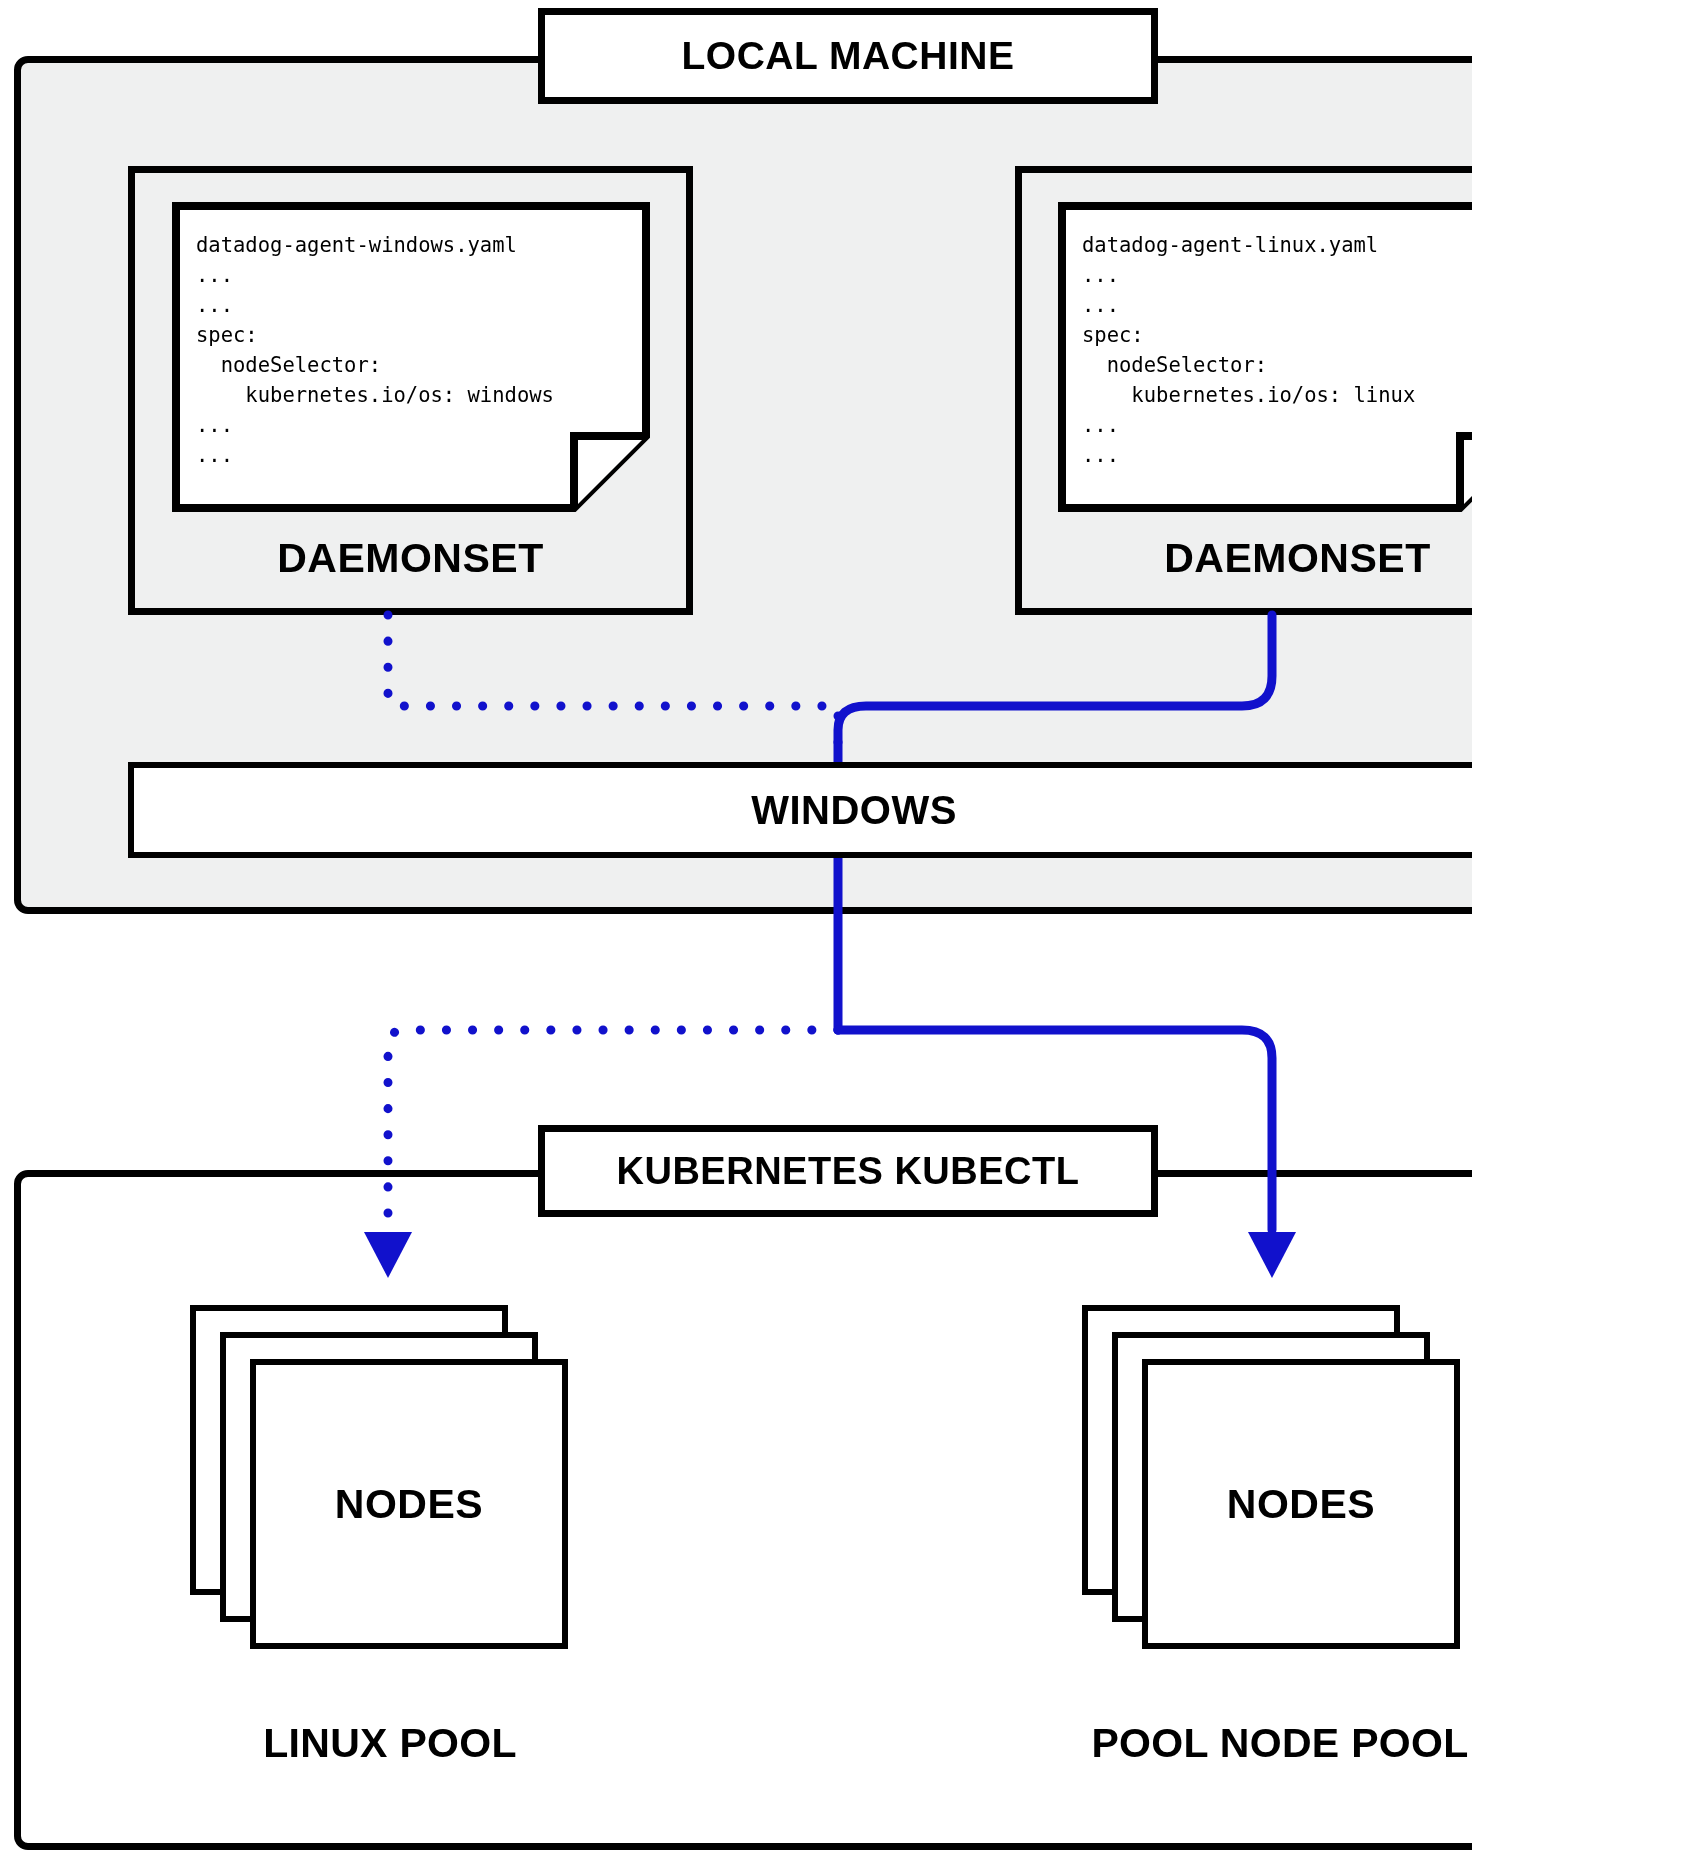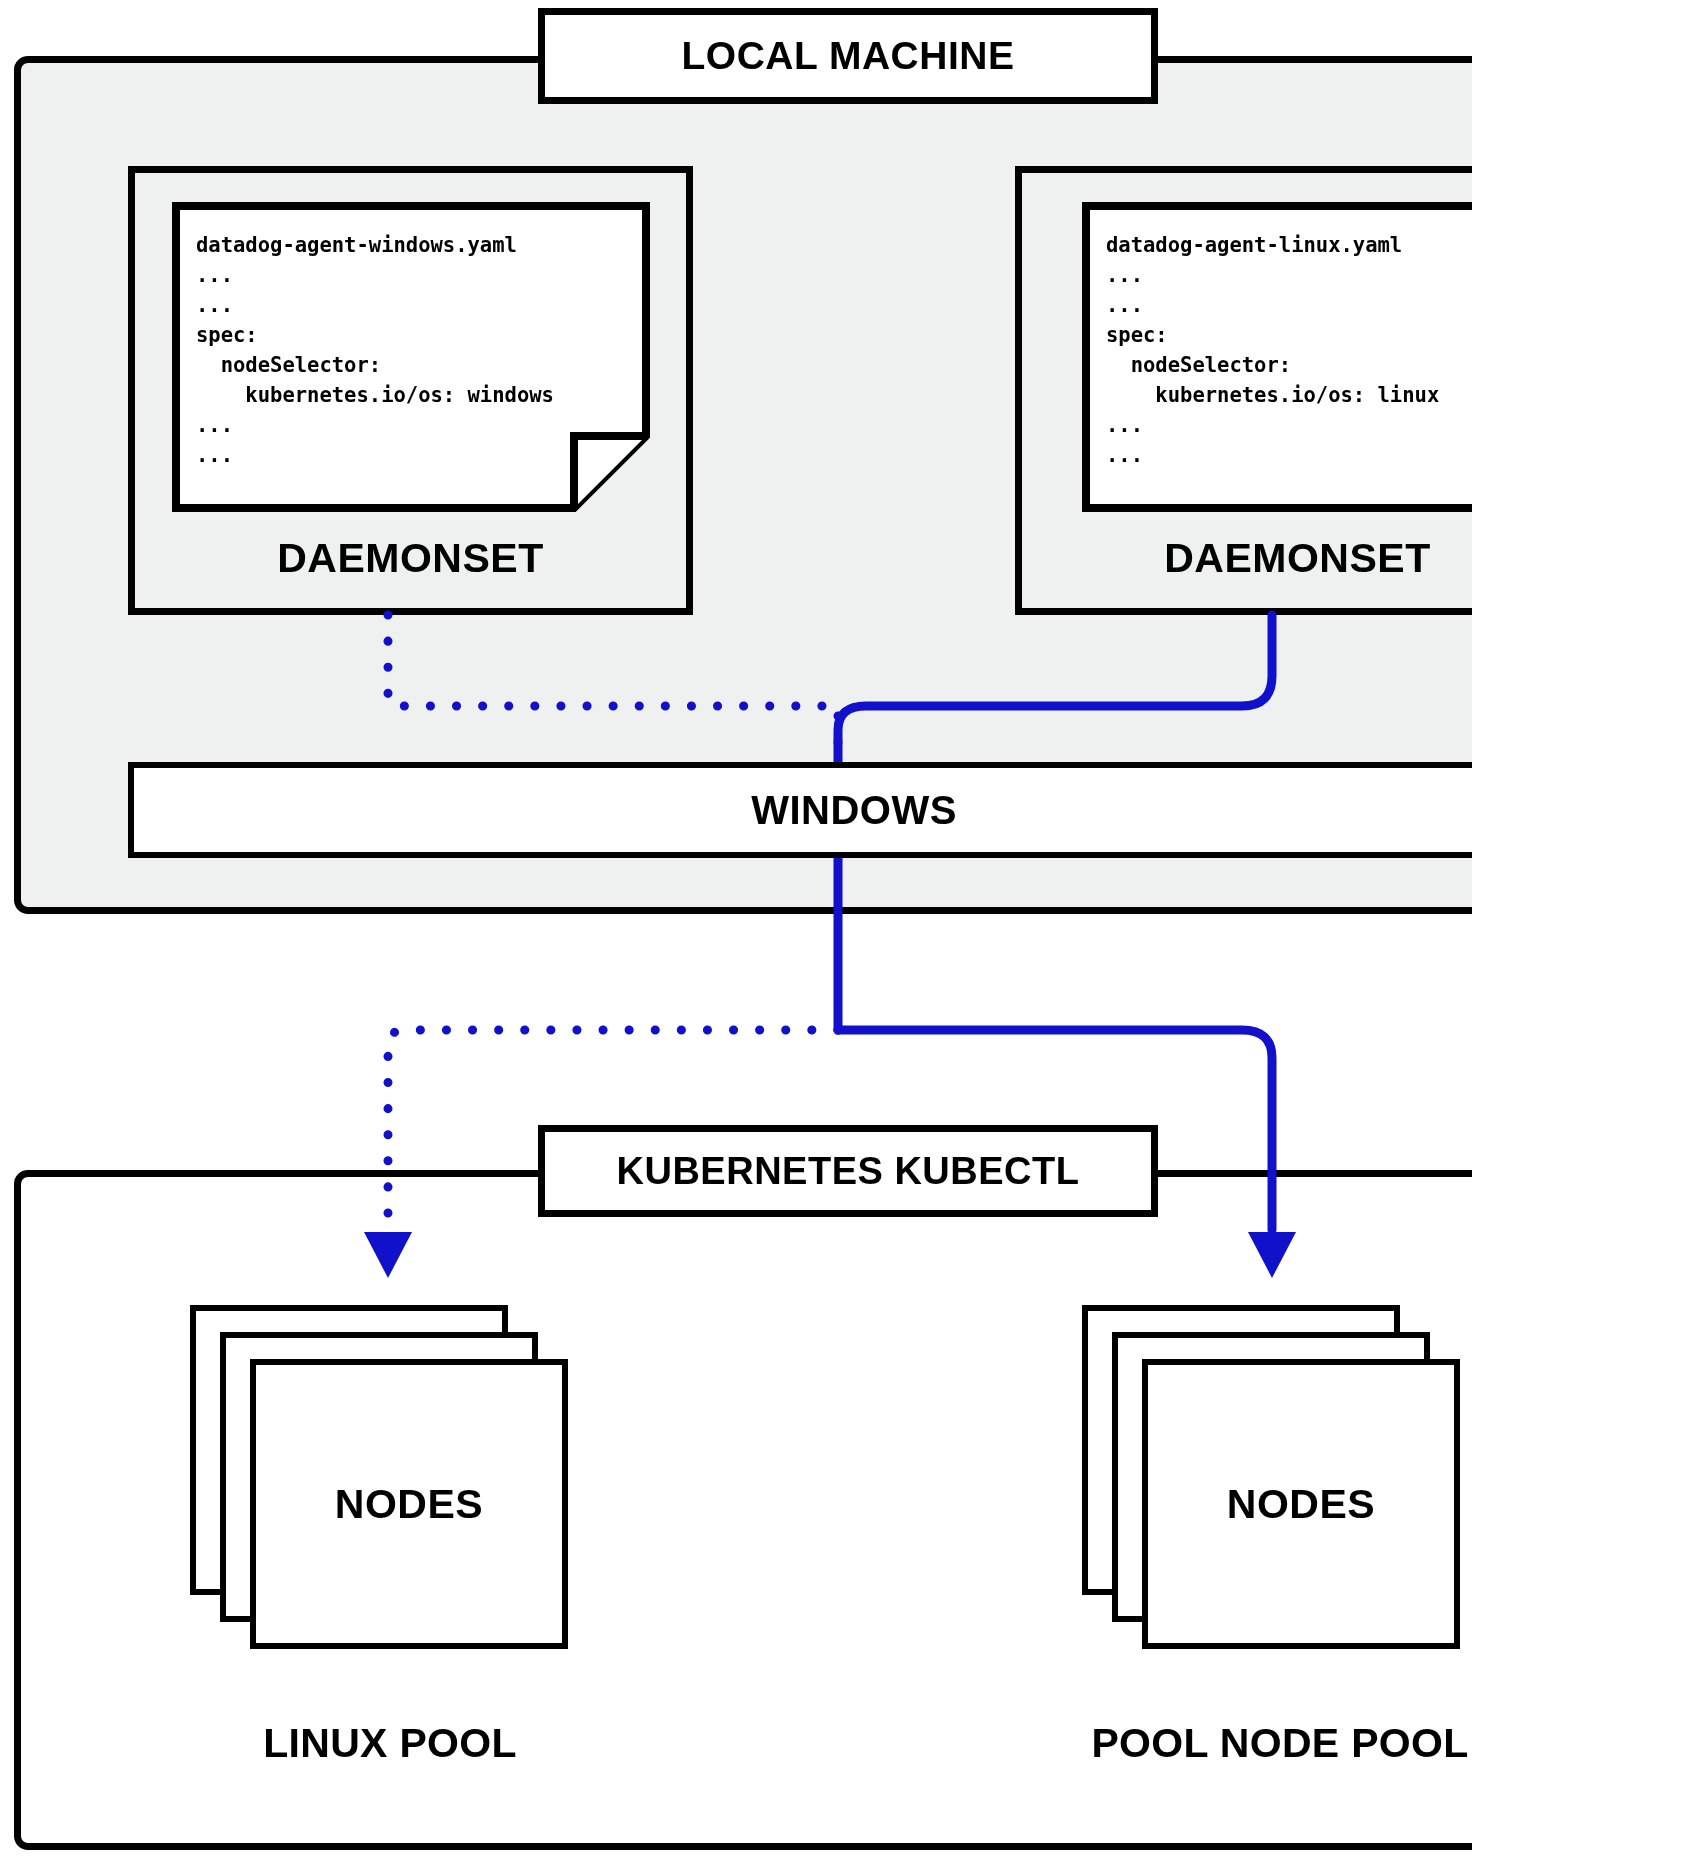--- a/index.html
+++ b/index.html
@@ -89,24 +89,23 @@
     letter-spacing: 0.5px;
   }
   #daemonset-label-windows { left: 128px; top: 535px; }
   #daemonset-label-linux   { left: 1015px; top: 535px; }
 
   
   .doc-card {
     position: absolute;
     width: 478px;
     height: 310px;
-    font-weight: bold;
   }
   #doc-card-windows { left: 172px; top: 202px; }
-  #doc-card-linux   { left: 1082px; top: 202px; }
+  #doc-card-linux   { left: 1058px; top: 202px; }
 
   .doc-card svg { position: absolute; left: 0; top: 0; }
 
   .doc-text {
     position: absolute;
     left: 24px;
     top: 28px;
     width: 450px;
     font-family: "DejaVu Sans Mono", "Liberation Mono", monospace;
     font-size: 20.5px;

